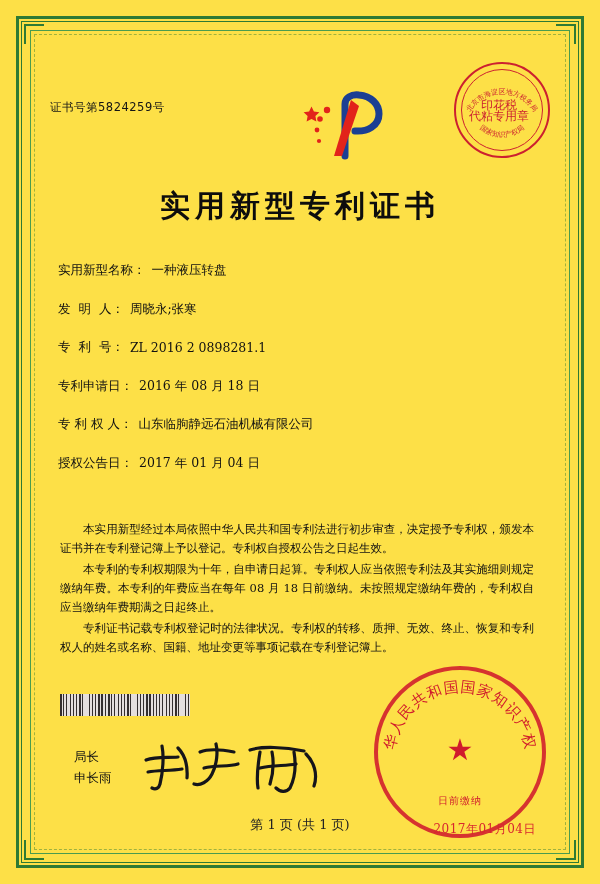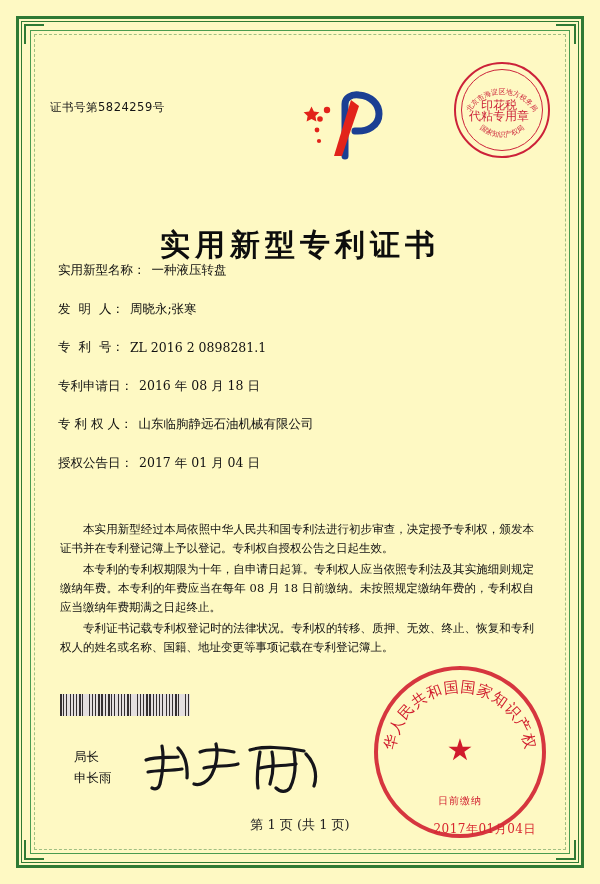--- a/index.html
+++ b/index.html
@@ -11,21 +11,21 @@
     width: 600px;
     height: 884px;
     font-family: "DejaVu Sans", "Liberation Sans", sans-serif;
     color: #1a1a1a;
     overflow: hidden;
   }
   .page {
     position: relative;
     width: 600px;
     height: 884px;
-    background: #fef9c3;
+    background: #fde047;
     box-sizing: border-box;
     overflow: hidden;
   }
   
   .frame-outer {
     position: absolute;
     left: 16px;
     top: 16px;
     right: 16px;
     bottom: 16px;
@@ -140,21 +140,20 @@
     position: absolute;
     left: 0;
     right: 0;
     top: 140px;
     text-align: center;
     font-size: 30px;
     font-weight: bold;
     letter-spacing: 5px;
     color: #0d0d0d;
     font-family: "DejaVu Serif", "Liberation Serif", serif;
-    margin-top: 39px;
   }
 
   .fields {
     position: absolute;
     left: 12px;
     top: 216px;
     right: 8px;
   }
   .field-row {
     display: flex;

